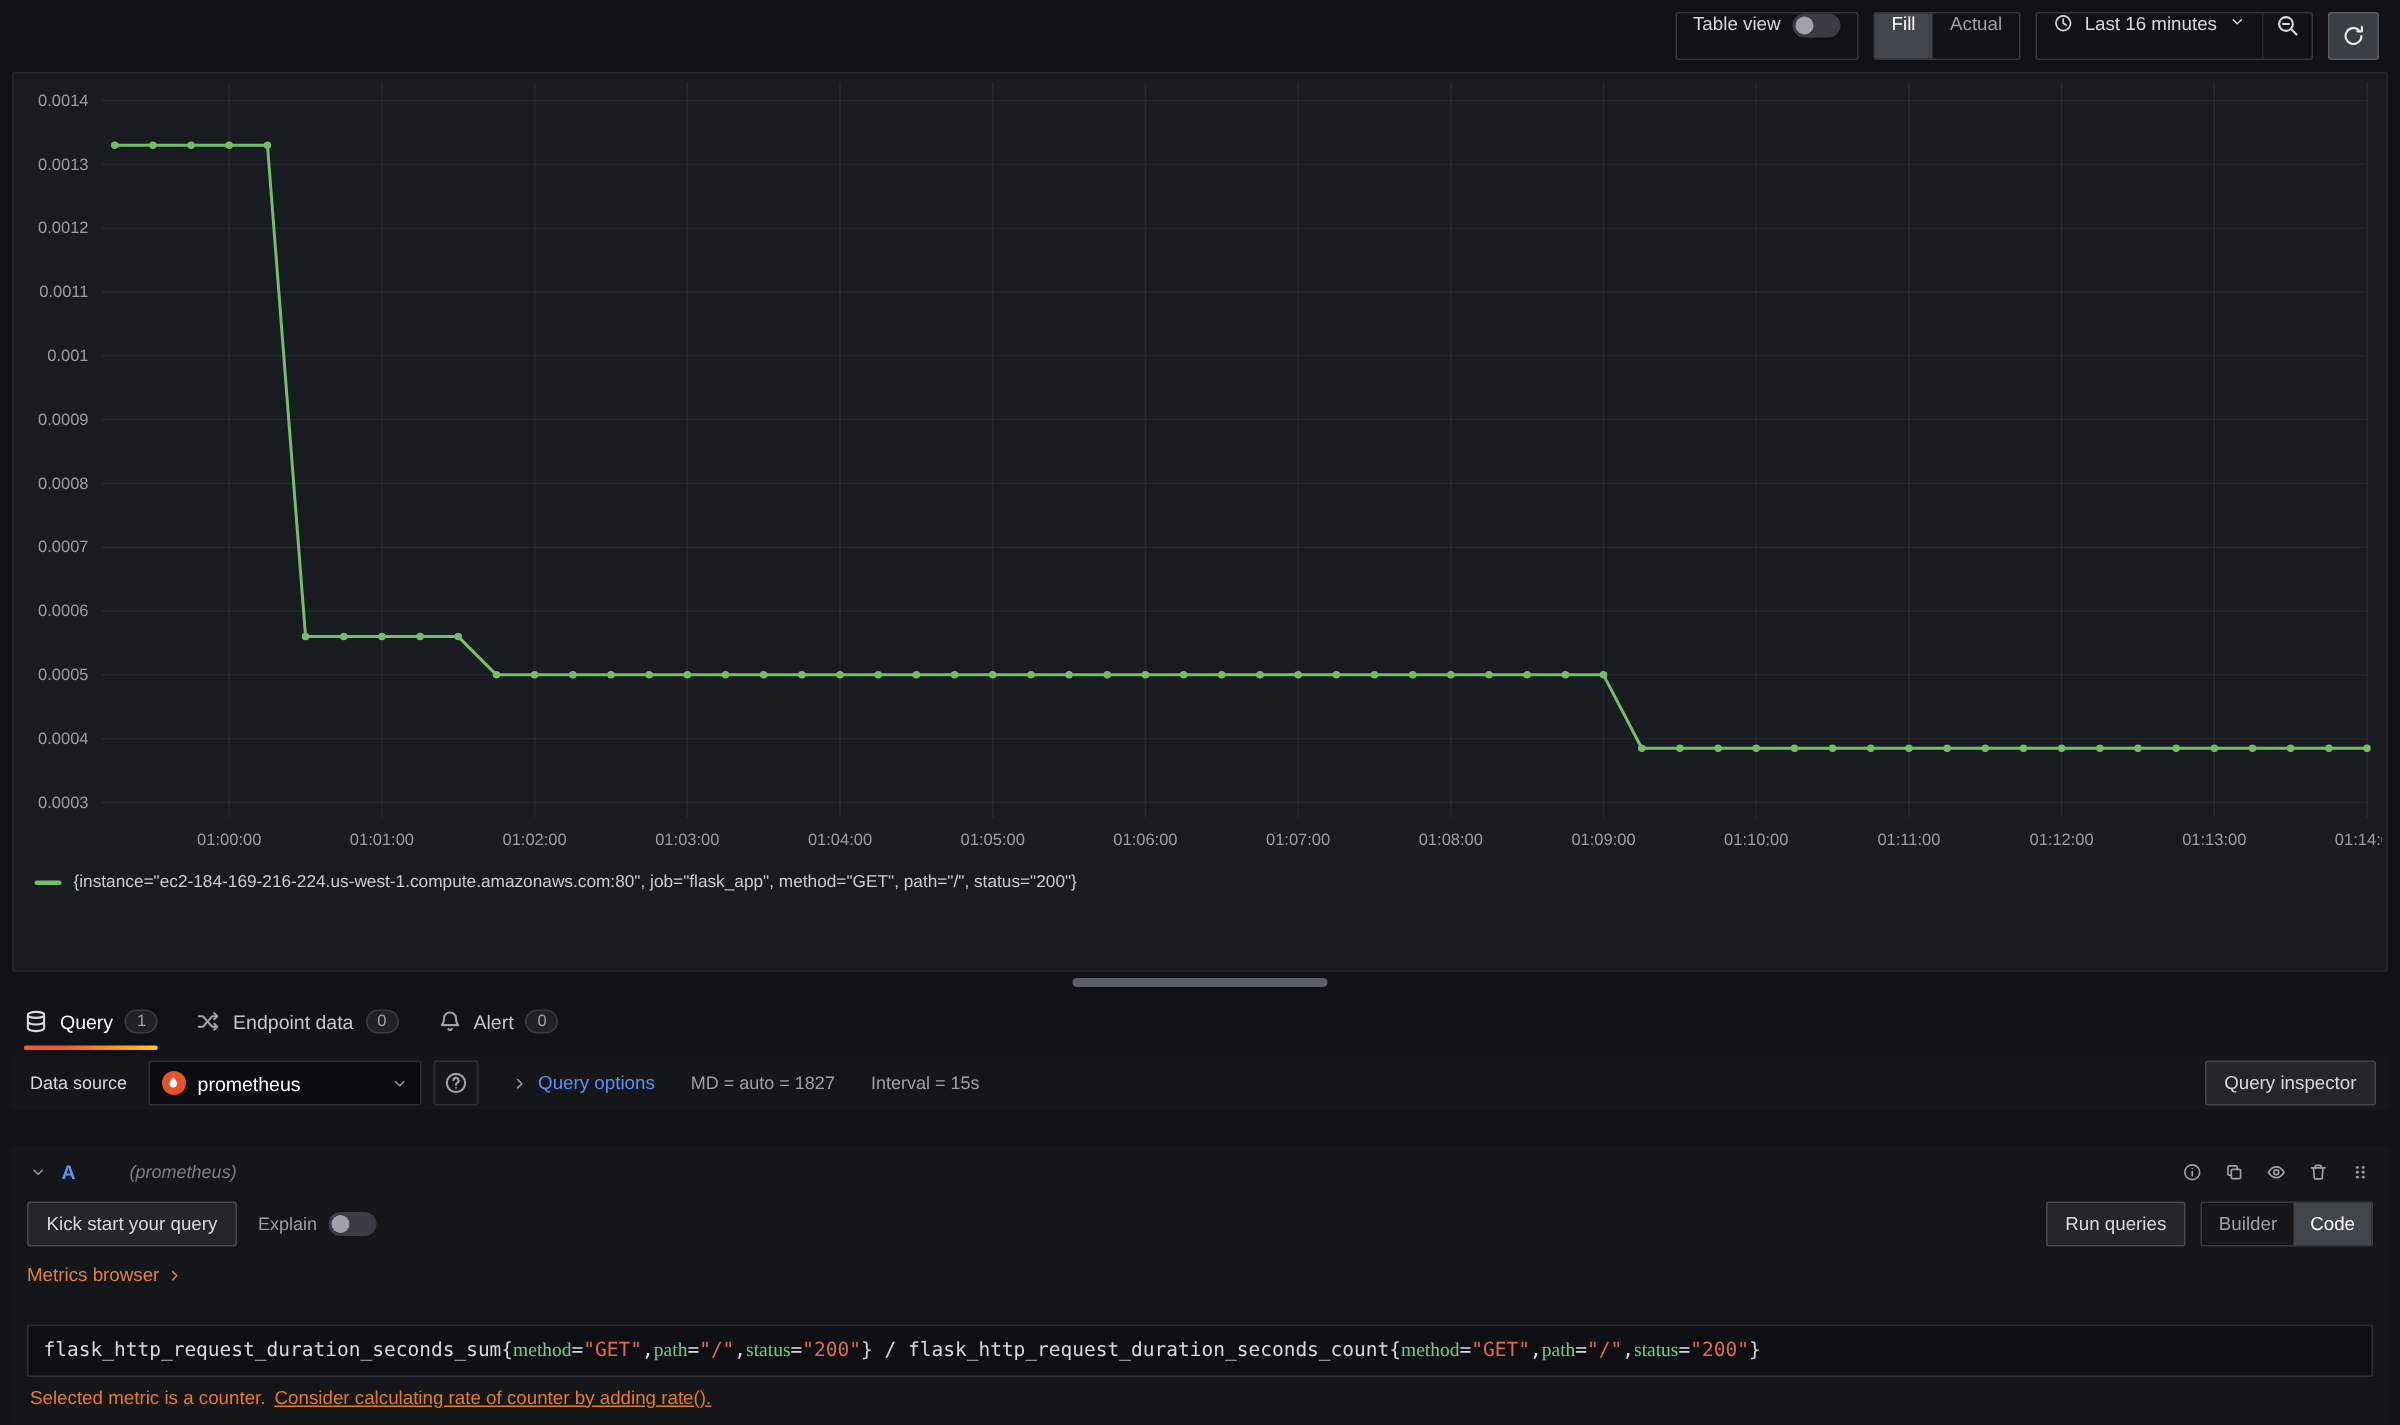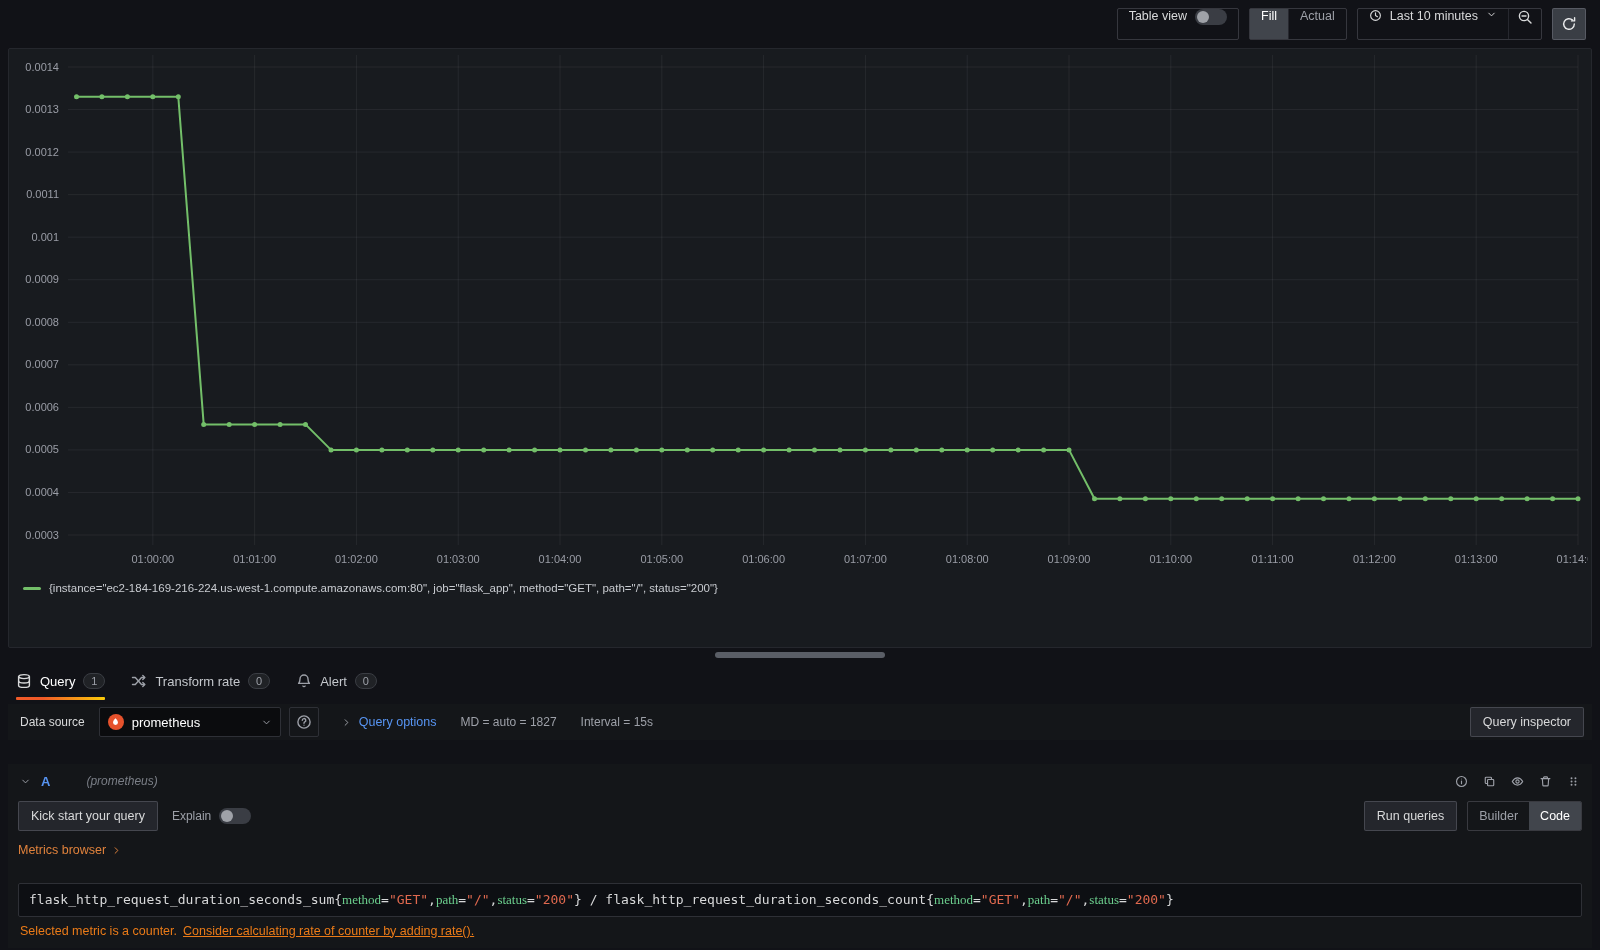--- a/index.html
+++ b/index.html
@@ -181,21 +181,21 @@
   </div>
   <div class="tb-group">
     <button class="tb-item seg active">Fill</button>
     <button class="tb-item seg">Actual</button>
   </div>
   <div class="tb-group">
     <button class="tb-item">
       <svg class="icon sm">
           <use href="#i-clock"></use>
         </svg>
-      <span>Last 10 minutes</span>
+      <span>Last 16 minutes</span>
       <svg class="icon xs">
           <use href="#i-chevron-down"></use>
         </svg>
     </button>
     <button class="tb-item icon-only">
       <svg class="icon">
           <use href="#i-search-minus"></use>
         </svg>
     </button>
   </div>
@@ -339,21 +339,21 @@
     <svg class="icon">
         <use href="#i-database"></use>
       </svg>
     <span>Query</span>
     <span class="badge">1</span>
   </div>
   <div class="tab">
     <svg class="icon">
         <use href="#i-shuffle"></use>
       </svg>
-    <span>Transform rate</span>
+    <span>Endpoint data</span>
     <span class="badge">0</span>
   </div>
   <div class="tab">
     <svg class="icon">
         <use href="#i-bell"></use>
       </svg>
     <span>Alert</span>
     <span class="badge">0</span>
   </div>
 </div>

